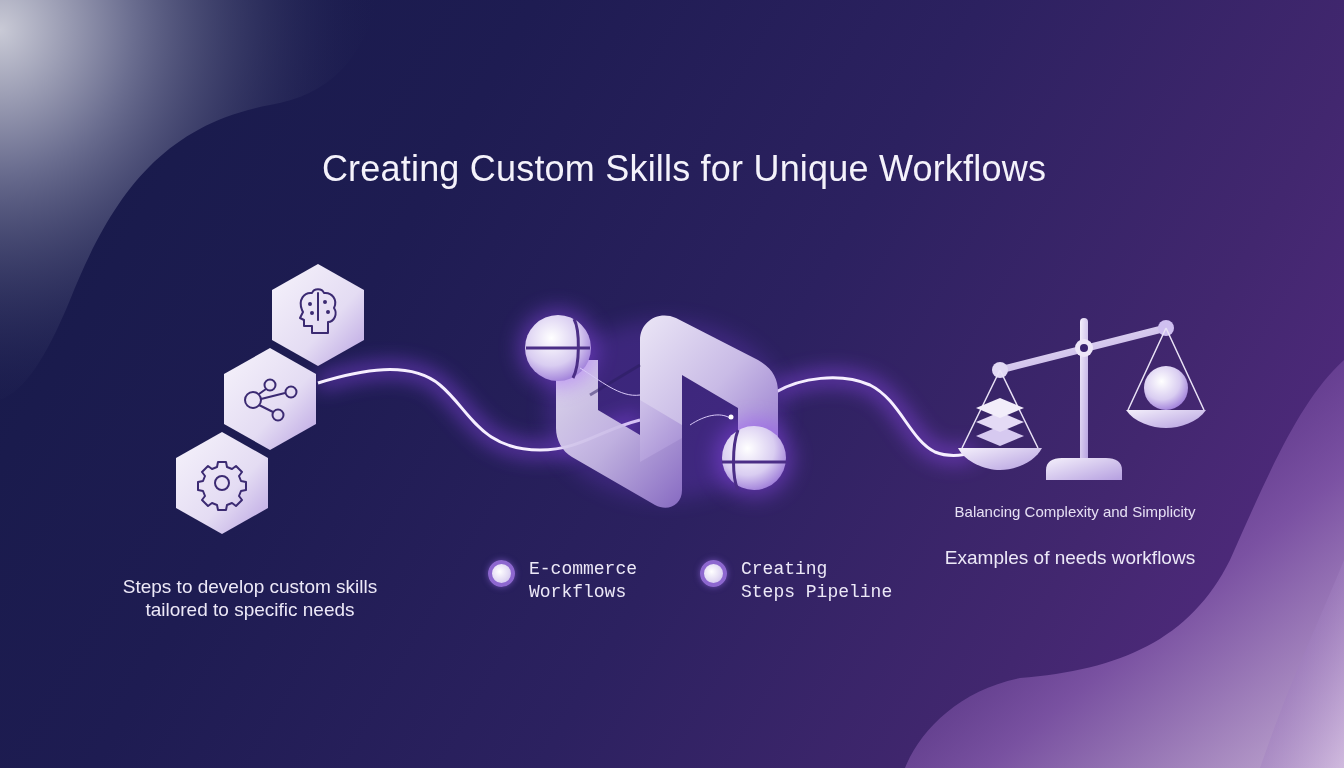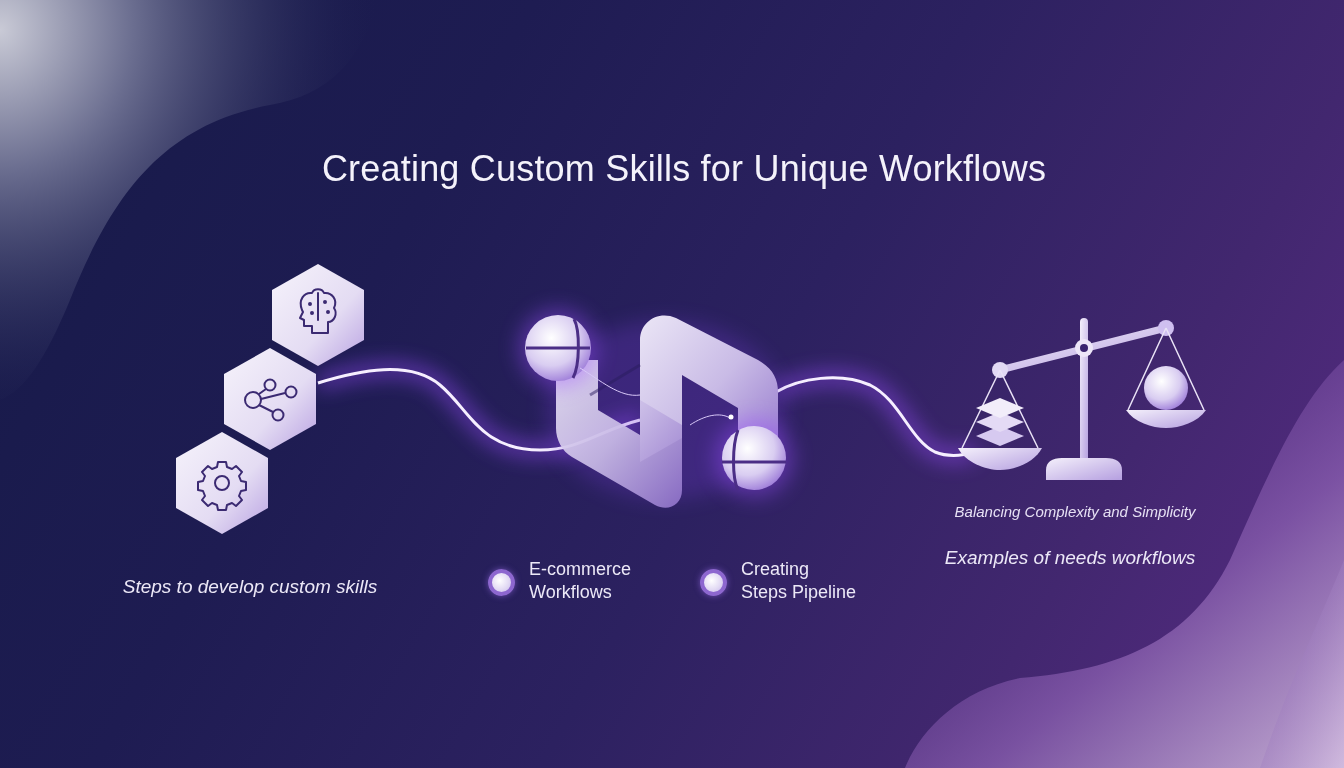--- a/index.html
+++ b/index.html
@@ -7,26 +7,26 @@
     width: 1344px; height: 768px; overflow: hidden; position: relative;
     font-family: "Liberation Sans", "DejaVu Sans", sans-serif;
     background: linear-gradient(120deg, #161a48 0%, #1e1c52 30%, #2c2160 55%, #42276f 78%, #5a2c86 100%);
   }
   .bg-layer { position: absolute; inset: 0; pointer-events: none; }
   .title {
     position: absolute; left: 0; width: 1368px; top: 148px; text-align: center;
     color: #f4f2fb; font-size: 36px; font-weight: 400; letter-spacing: 0.2px;
   }
   .caption {
-    position: absolute; color: #ece8f7; text-align: center; line-height: 23px; font-style: italic;
+    position: absolute; color: #ece8f7; text-align: center; line-height: 23px;
   }
   .cap-left { left: 90px; width: 320px; top: 575px; font-size: 19px; }
   .cap-balance { left: 930px; width: 290px; top: 500px; font-size: 15px; color: #e6e0f4; }
   .cap-examples { left: 915px; width: 310px; top: 545px; font-size: 19px; line-height: 25px; }
-  .example-item { position: absolute; display: flex; align-items: center; gap: 14px; }
+  .example-item { position: absolute; display: flex; align-items: flex-start; gap: 14px; font-family: Liberation Mono, monospace; }
   .example-dot {
     width: 19px; height: 19px; border-radius: 50%;
     background: radial-gradient(circle at 40% 40%, #ffffff 0%, #e3dbf4 55%, #c7b8ec 100%);
     border: 4px solid #8d67cf; margin-top: 2px; flex: none;
     box-shadow: 0 0 6px rgba(170,120,255,0.5);
   }
   .example-label { color: #ece8f7; font-size: 18px; line-height: 23px; }
   .graphic { position: absolute; left: 0; top: 0; }
 </style>
 </head>
@@ -167,20 +167,21 @@
     </g>
 
     <path d="M1166 328 L1128 410 M1166 328 L1204 410" stroke="#e9e2f6" stroke-width="1.5"></path>
     <circle cx="1166" cy="388" r="22" fill="url(#sphereFill)"></circle>
     <path d="M1126 410 H1206 C1198 422 1180 428 1166 428 C1152 428 1134 422 1126 410 Z" fill="url(#scaleFill)"></path>
   </g>
 </svg>
 
 <div class="caption cap-left">
   <div>Steps to develop custom skills</div>
+  <div>tailored to specific needs</div>
 </div>
 
 <div class="example-item" style="left:488px; top:558px;">
   <span class="example-dot"></span>
   <div class="example-label">
     <div>E-commerce</div>
     <div>Workflows</div>
   </div>
 </div>
 <div class="example-item" style="left:700px; top:558px;">

